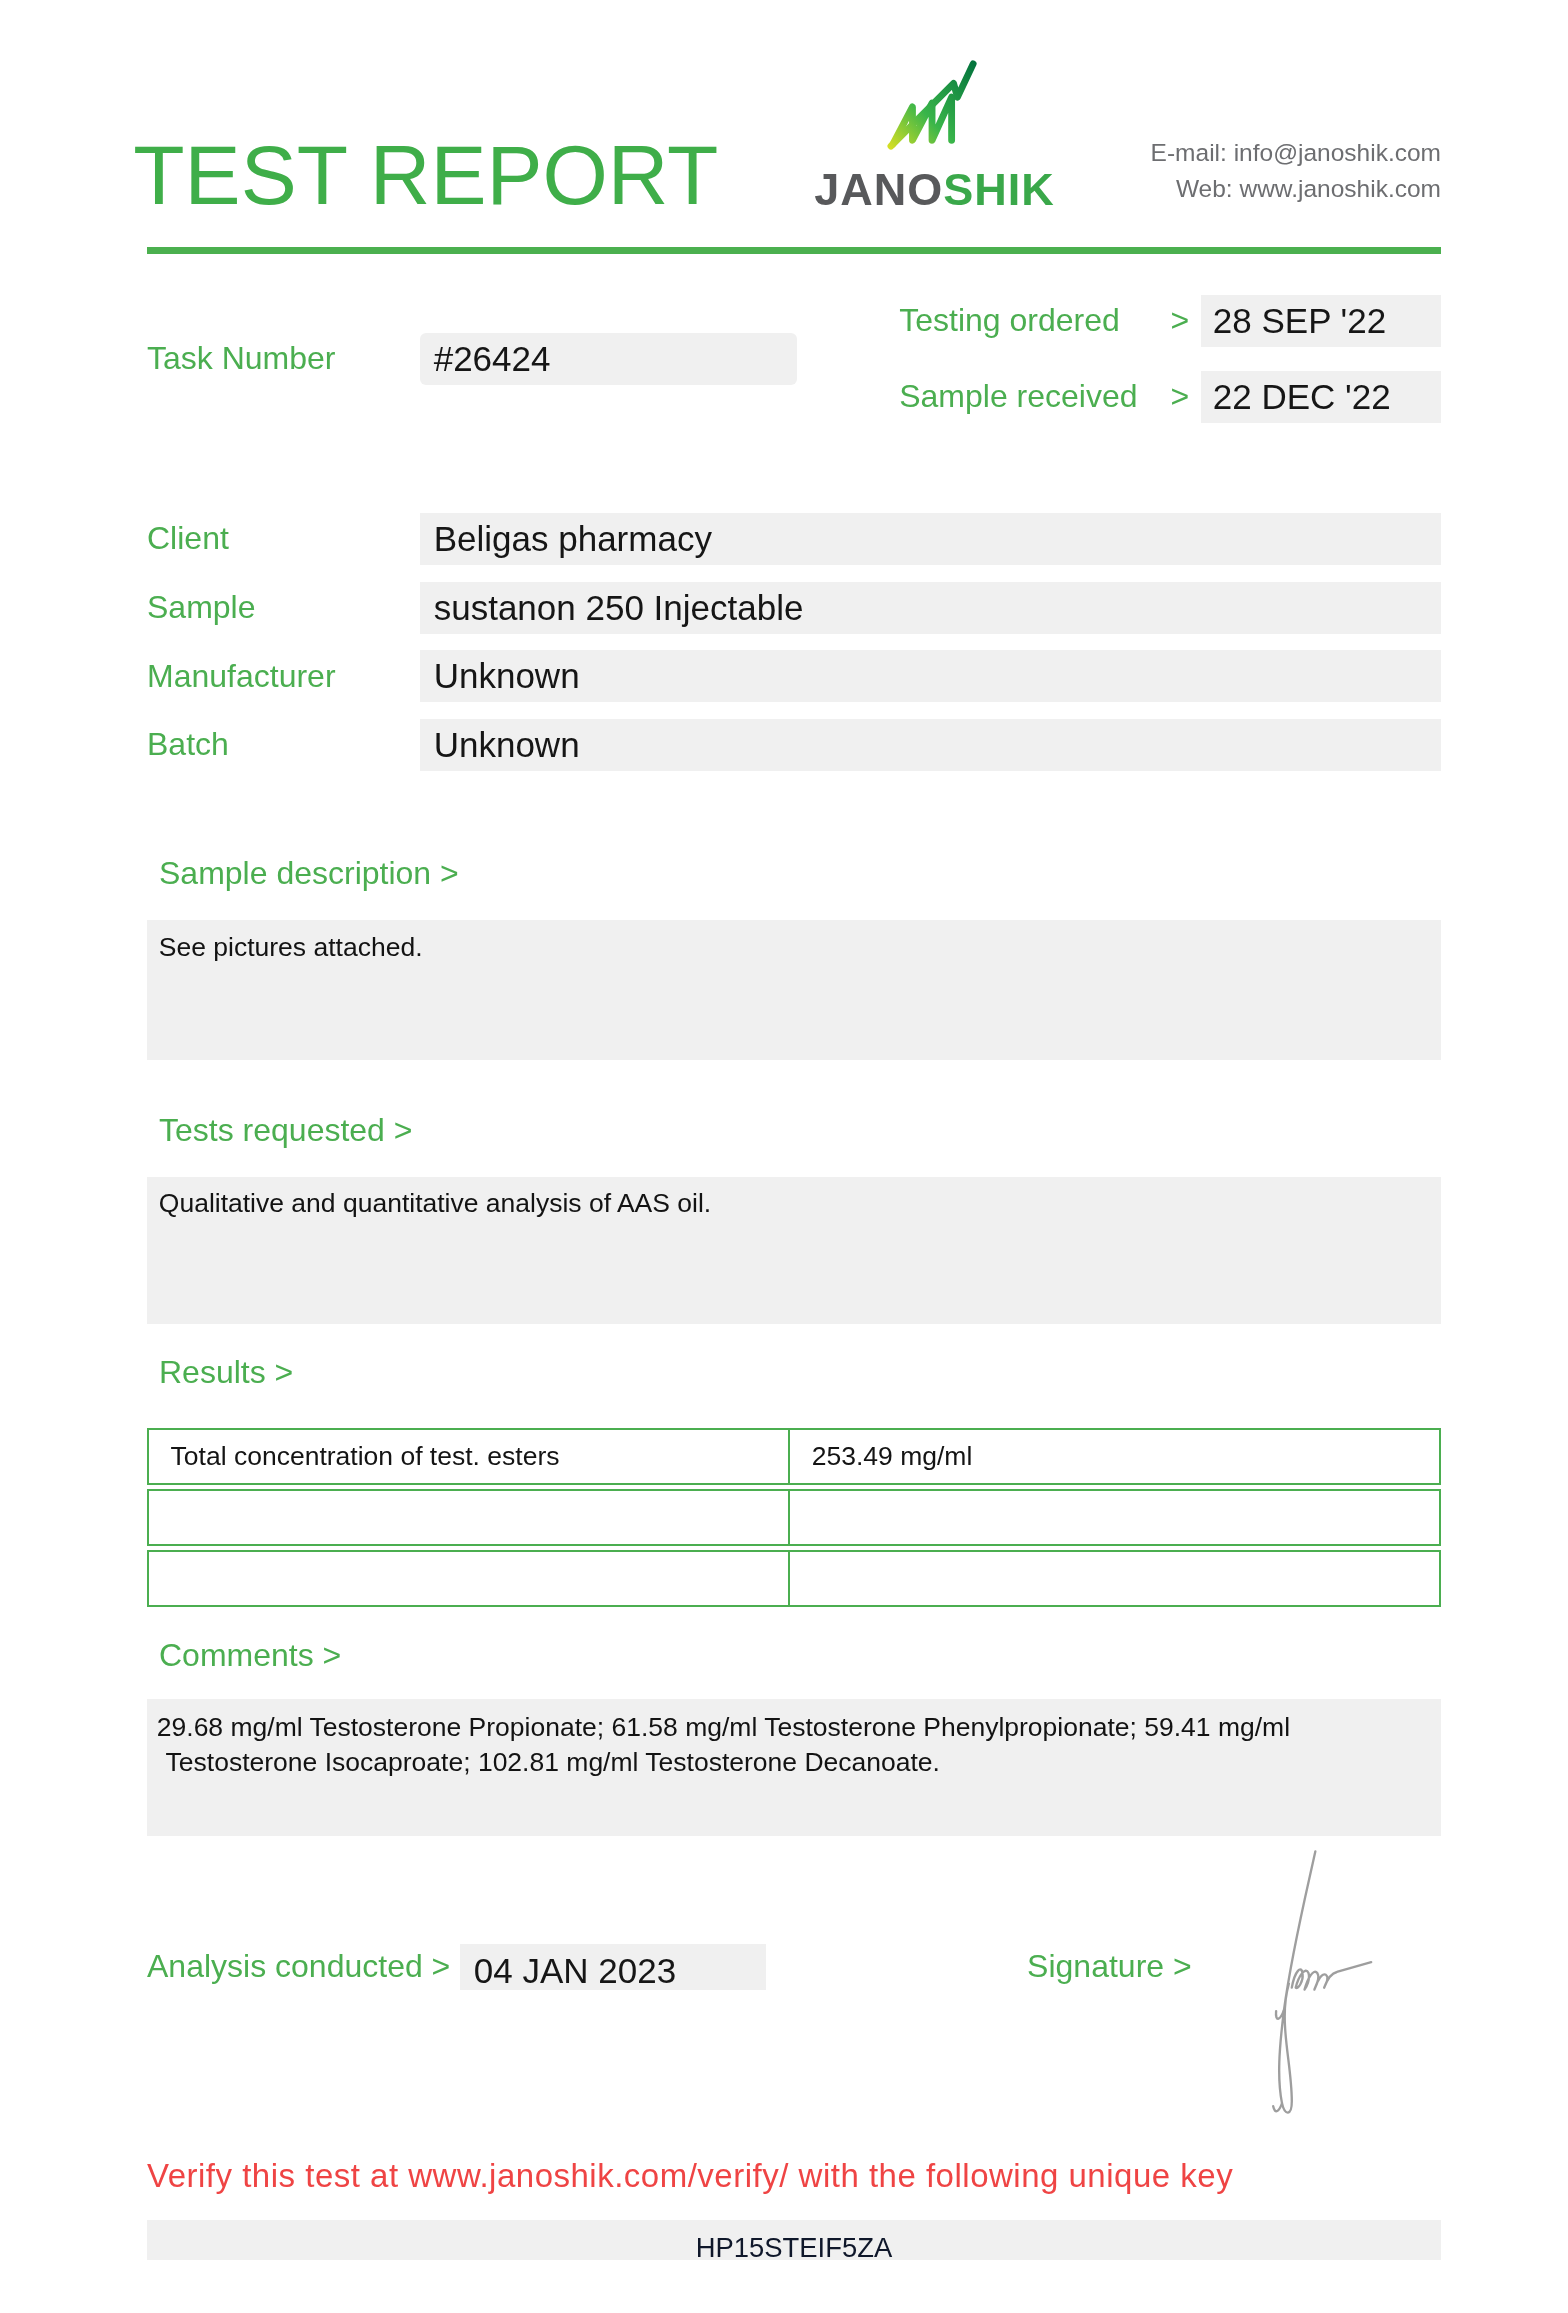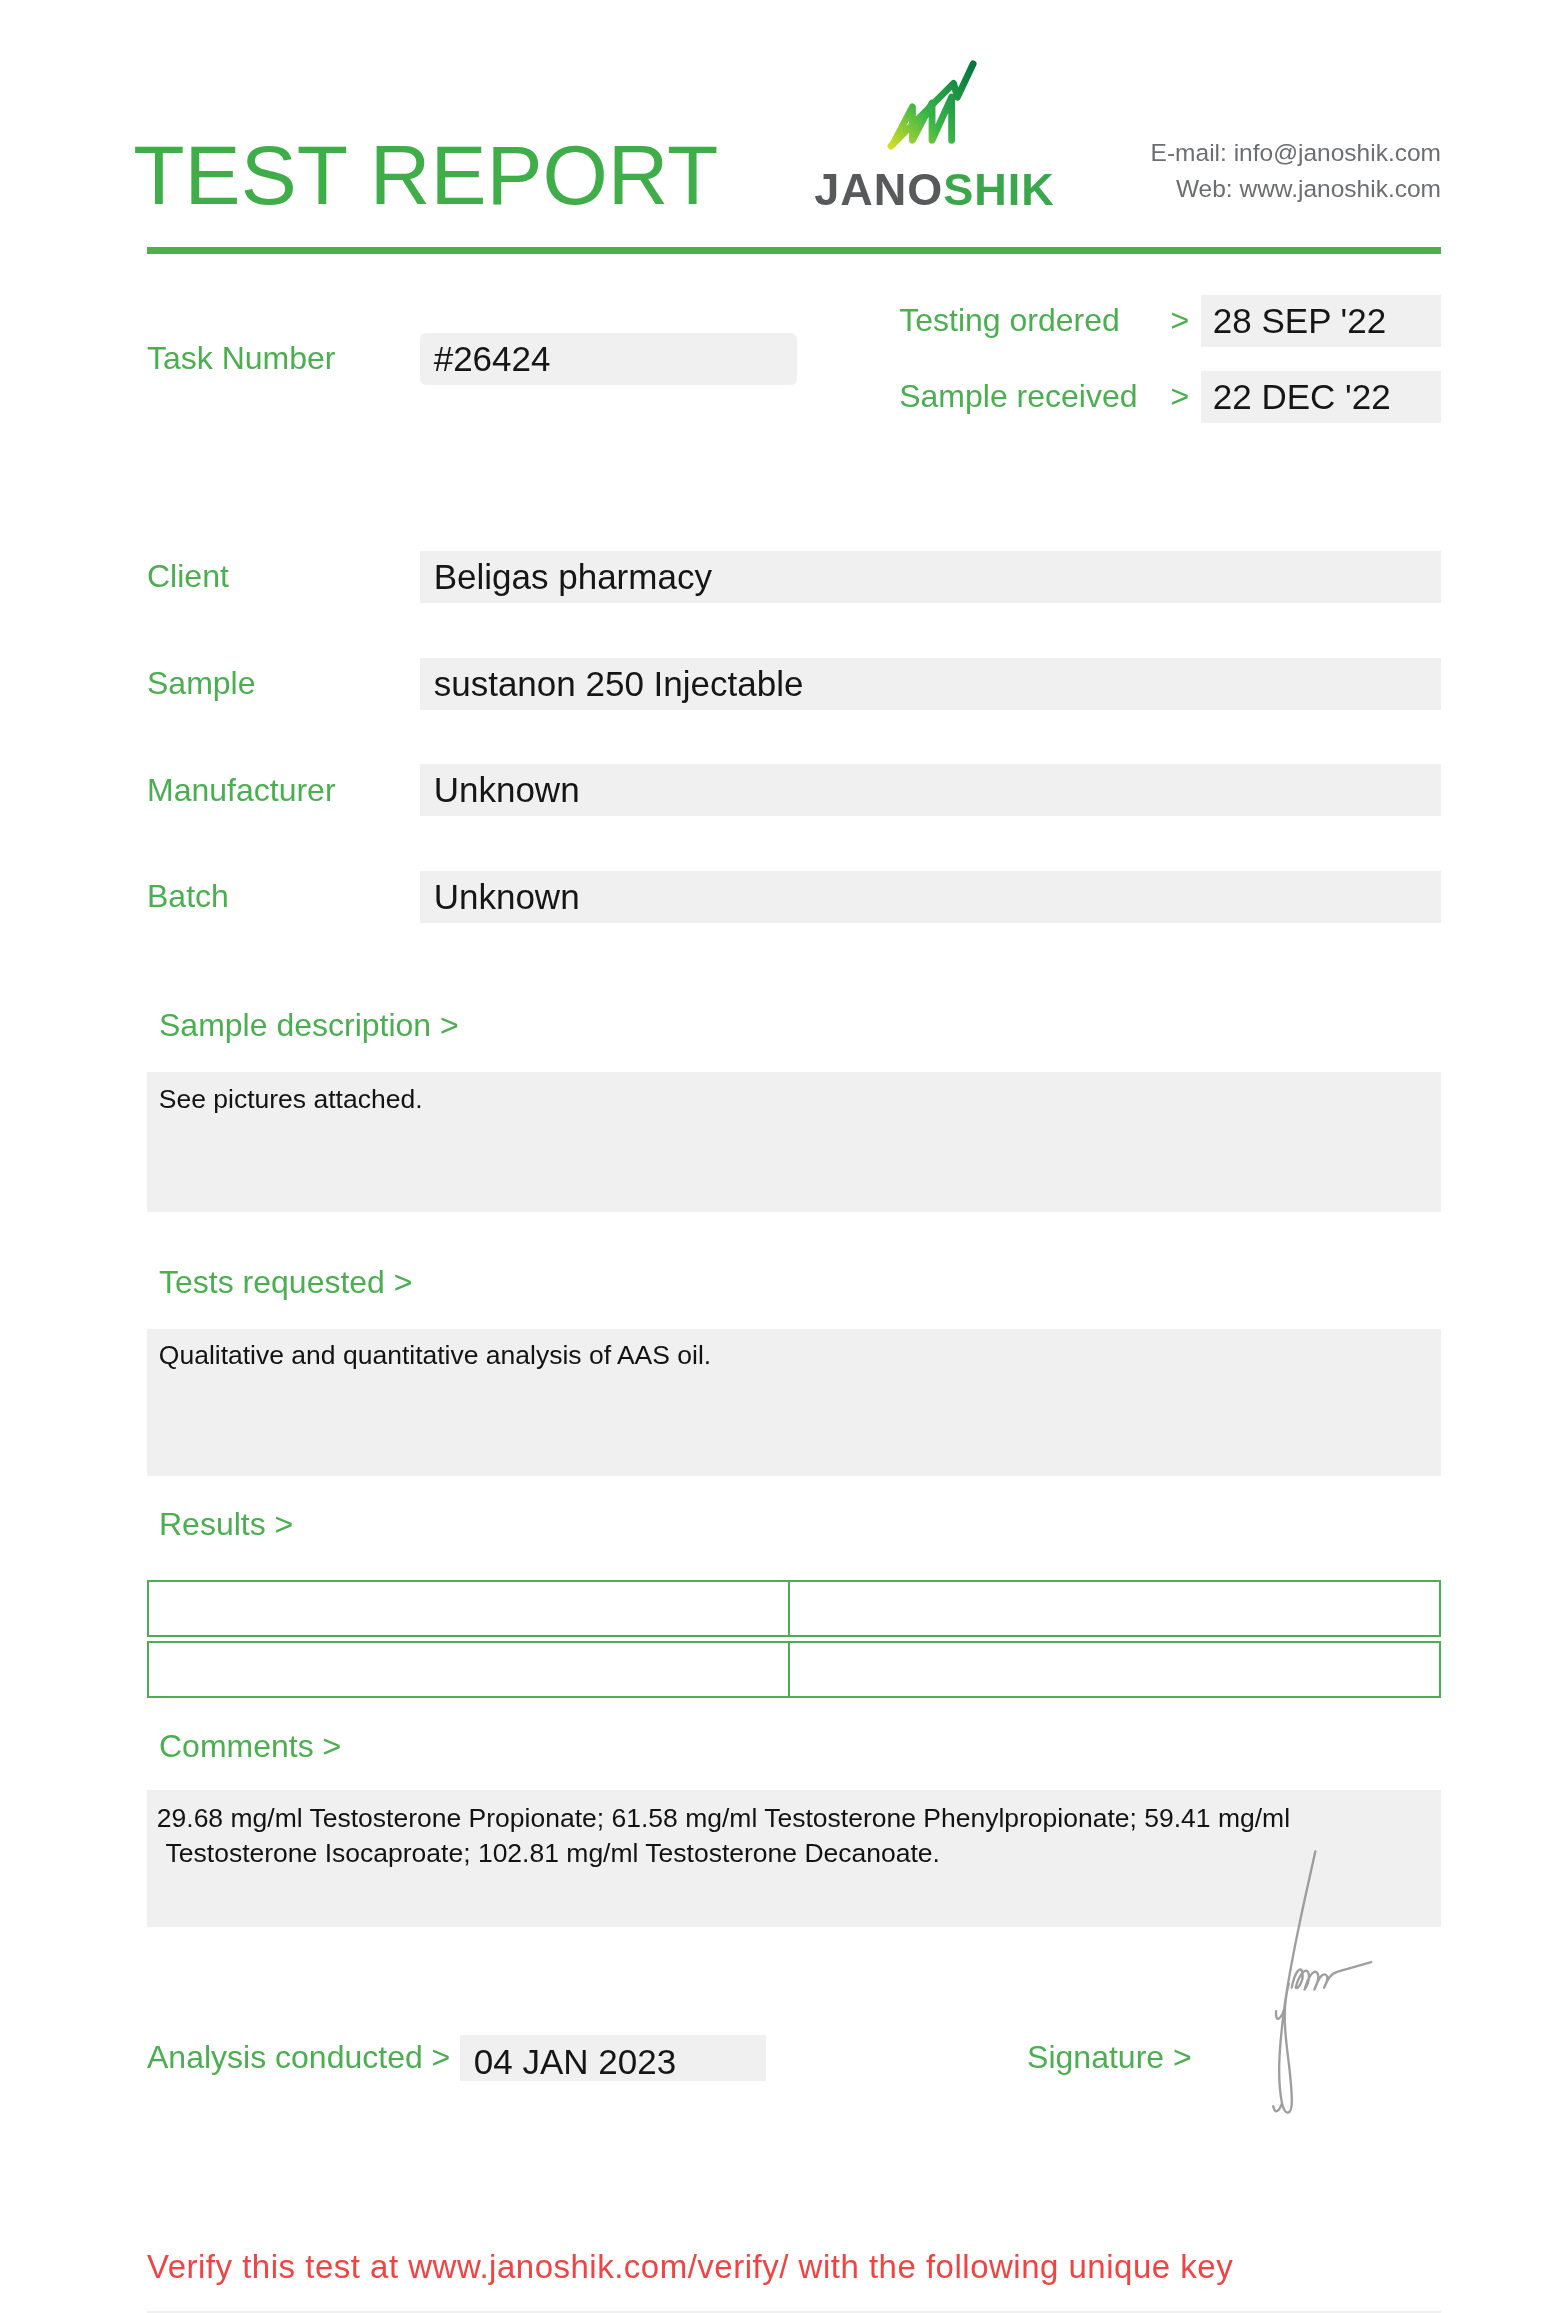--- a/index.html
+++ b/index.html
@@ -34,21 +34,21 @@
   .meta{display:flex;justify-content:space-between;margin-top:41px;}
   .task-group{display:flex;align-items:center;}
   .task-label{width:273px;}
   .task-box{width:377px;height:52px;line-height:52px;padding-left:13.7px;border-radius:6px;}
   .dates{display:flex;flex-direction:column;gap:24px;}
   .date-row{display:flex;align-items:center;}
   .date-label{width:290px;display:flex;justify-content:space-between;margin-right:11.8px;}
   .date-box{width:240px;height:52px;line-height:52px;padding-left:11.8px;}
   
   .details{margin-top:90px;display:flex;flex-direction:column;gap:16.7px;}
-  .detail-row{display:flex;align-items:center;margin-top:38px;}
+  .detail-row{display:flex;align-items:center;}
   .detail-label{width:273px;}
   .detail-box{flex:1;height:52px;line-height:52px;padding-left:13.7px;}
   
   .section-heading{margin:12px;font-size:32px;font-weight:400;color:#4bae50;line-height:1.2;}
   .h-desc{margin-top:83px;}
   .h-tests{margin-top:51px;}
   .h-results{margin-top:29px;}
   .h-comments{margin-top:29px;}
   .box{background:#f0f0f0;color:#131313;font-size:26.5px;box-sizing:border-box;}
   .desc-box{margin-top:27.4px;height:140px;padding:11.8px 11.8px;}
@@ -149,20 +149,24 @@
   </div>
 
   <h2 class="section-heading h-tests">Tests requested &gt;</h2>
   <div class="box tests-box">
     <div>Qualitative and quantitative analysis of AAS oil.</div>
   </div>
 
   <h2 class="section-heading h-results">Results &gt;</h2>
   <div class="results-table">
     <div class="result-row">
+      <div class="cell cell-name">Total concentration of test. esters</div>
+      <div class="cell cell-value">253.49 mg/ml</div>
+    </div>
+    <div class="result-row">
       <div class="cell cell-name"></div>
       <div class="cell cell-value"></div>
     </div>
     <div class="result-row">
       <div class="cell cell-name"></div>
       <div class="cell cell-value"></div>
     </div>
   </div>
 
   <h2 class="section-heading h-comments">Comments &gt;</h2>

